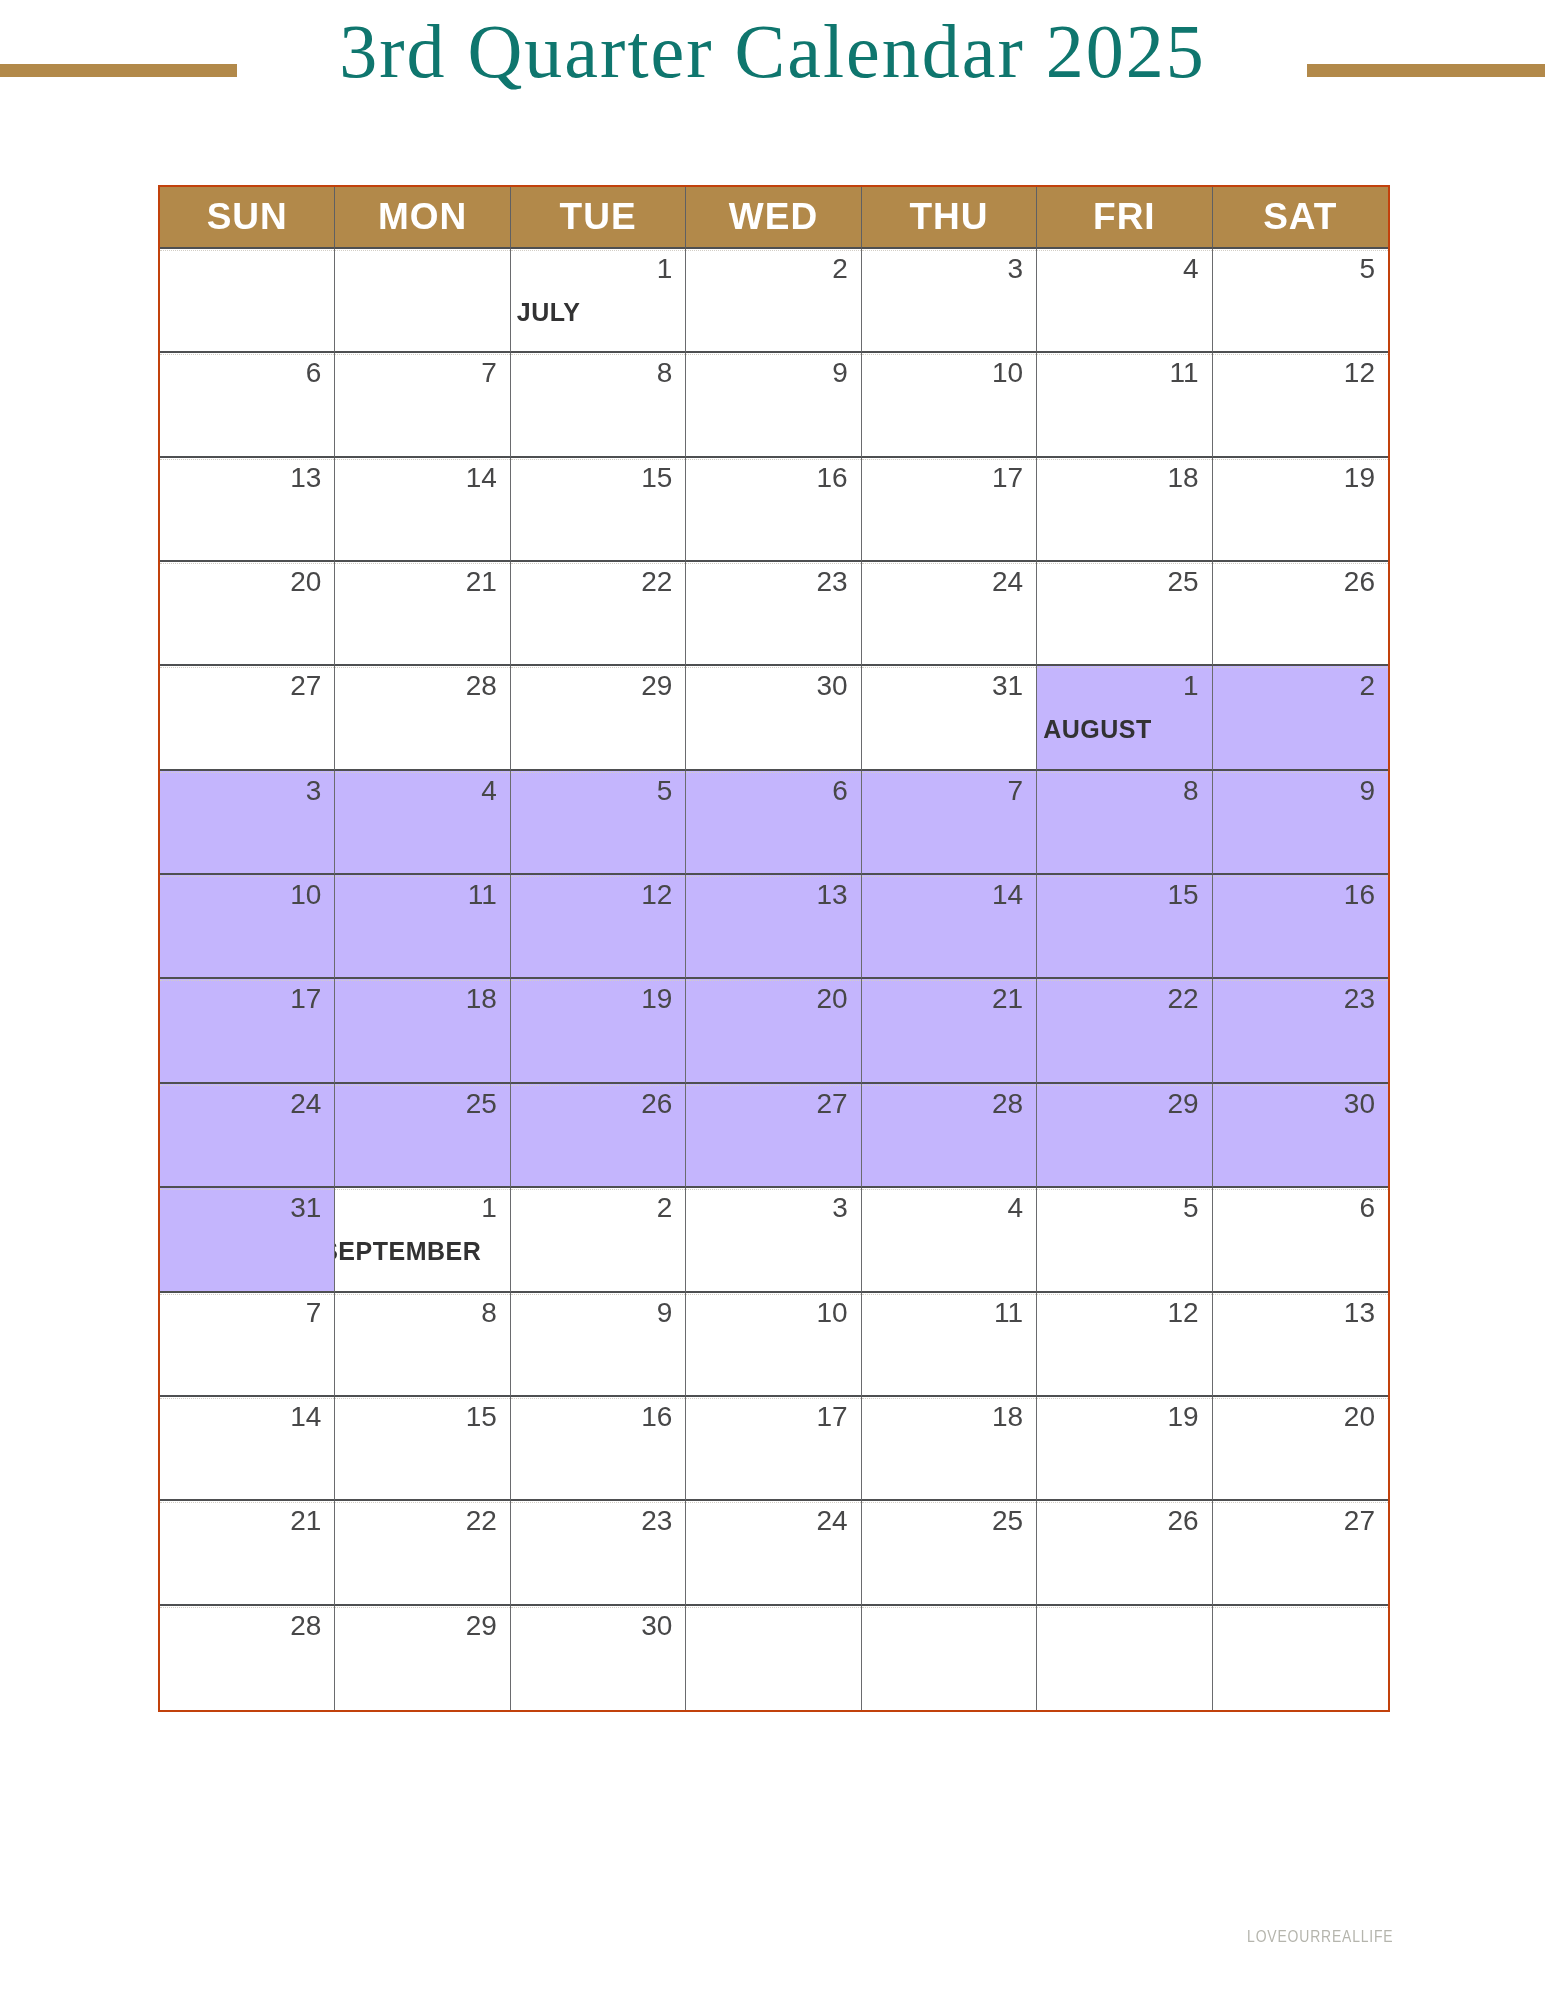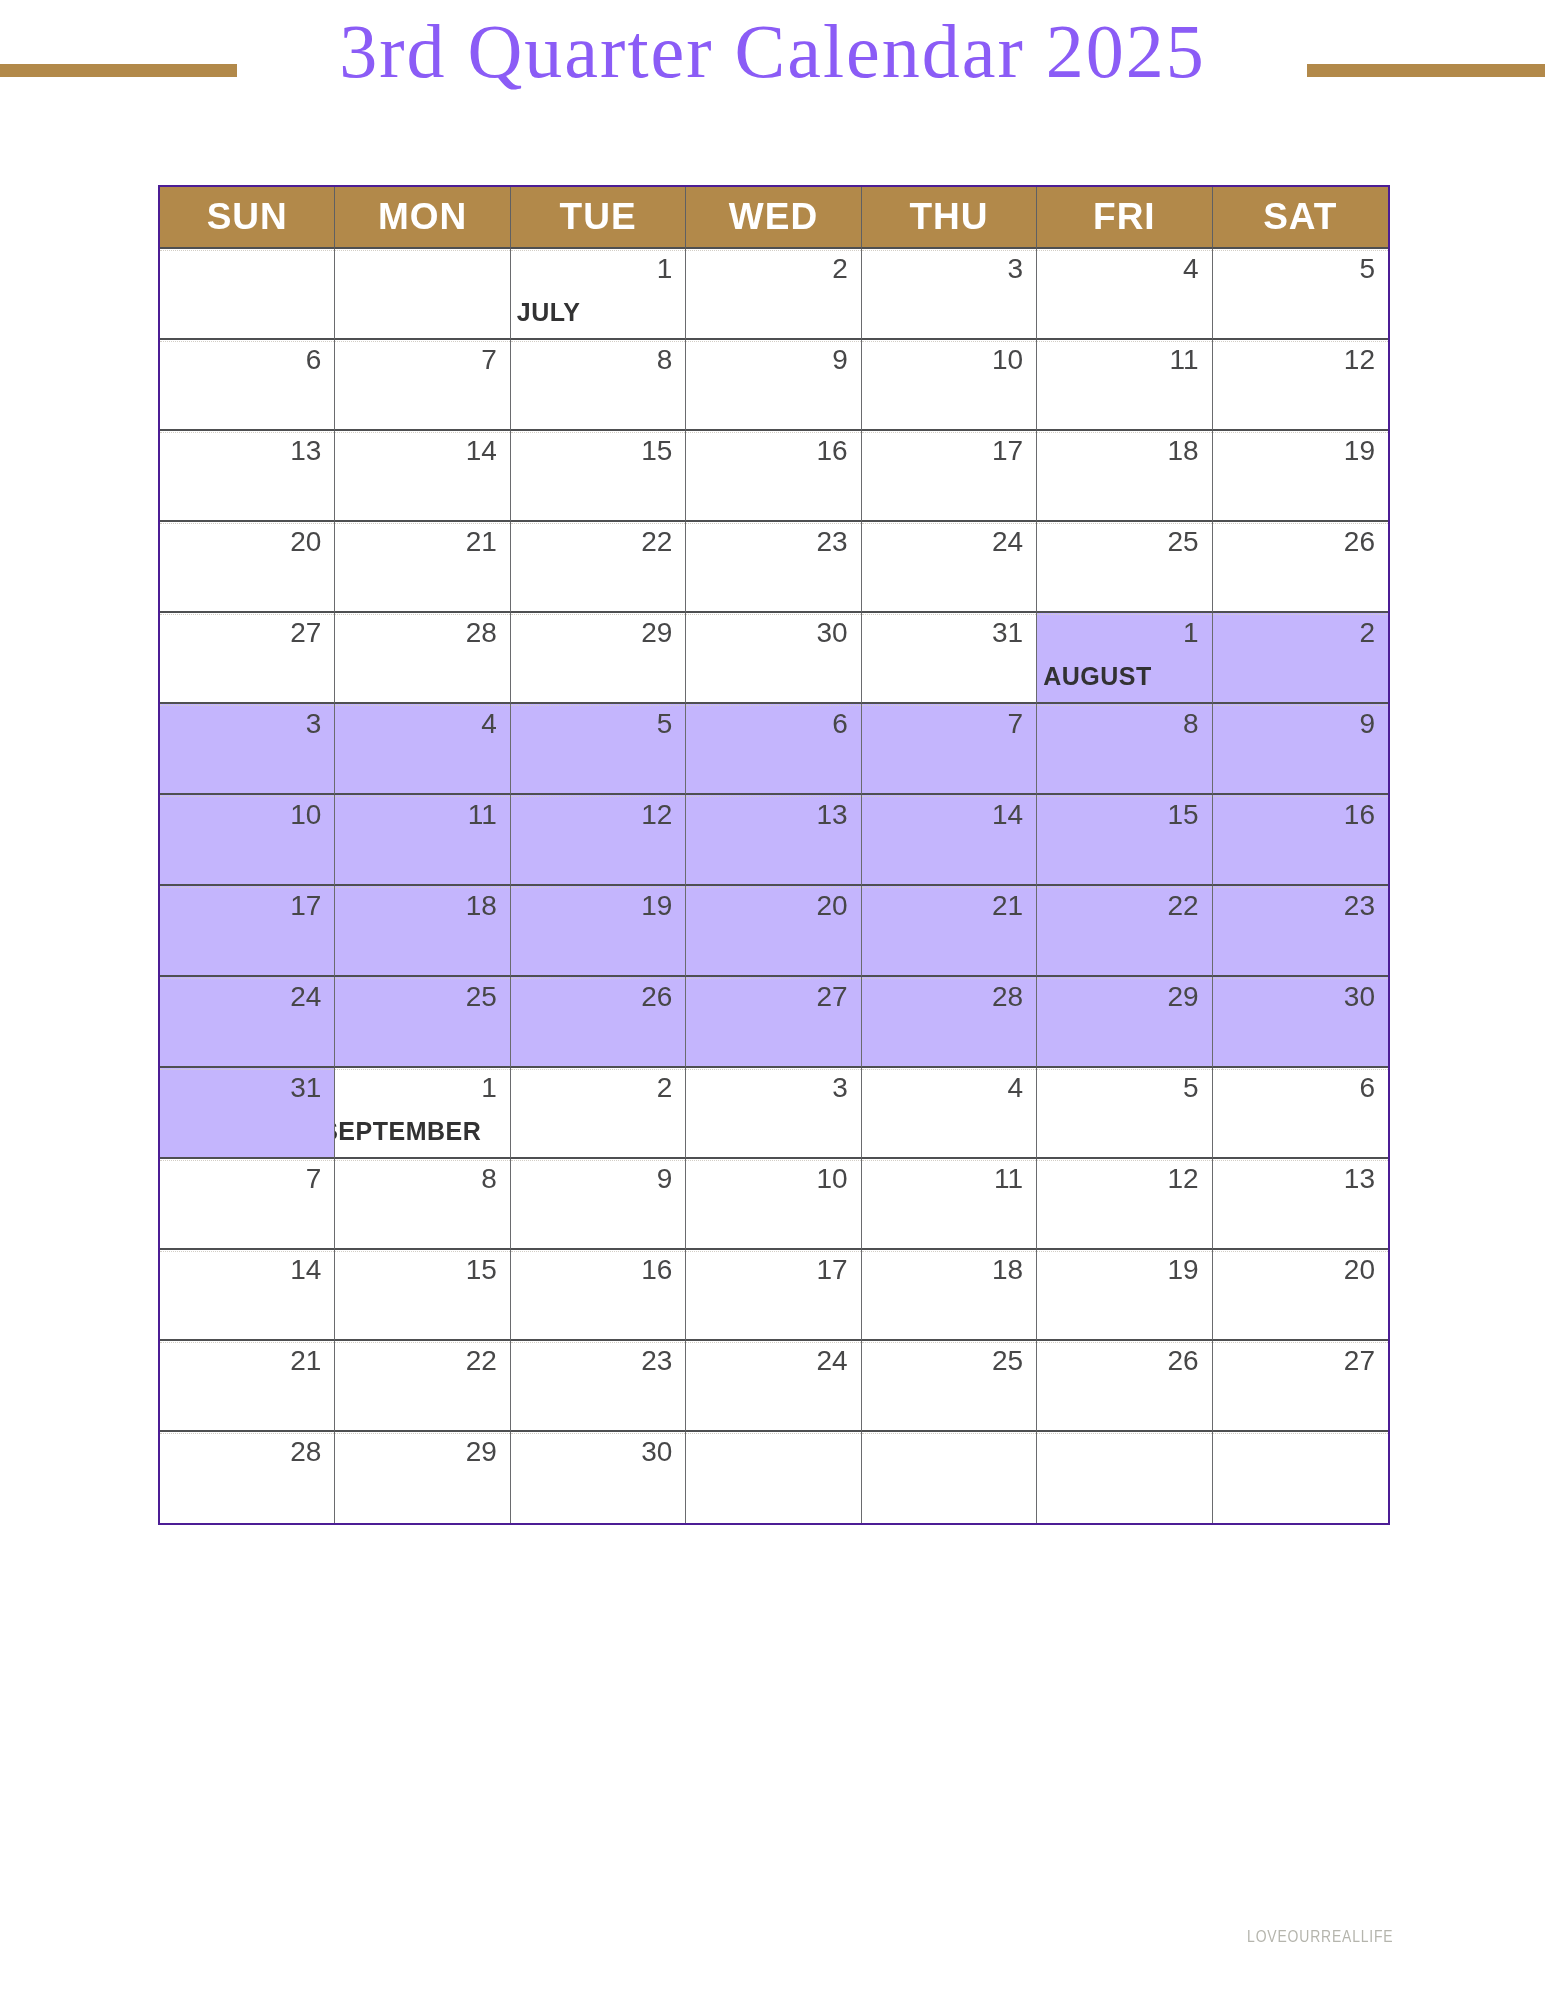--- a/index.html
+++ b/index.html
@@ -9,37 +9,37 @@
     font-family:"Liberation Sans", sans-serif; overflow:hidden;
   }
   
   .page-title {
     position:absolute; top:8px; left:0; width:100%;
     text-align:center;
     font-family:"Liberation Serif", serif;
     font-weight:400;
     font-size:76px;
     letter-spacing:2px;
-    color:#8b5cf6;
+    color:#0f766e;
     line-height:1.15;
   }
   .title-bar {
     position:absolute; top:64px; height:13px; background:#b2894a;
   }
   .title-bar.left  { left:0;  width:237px; }
   .title-bar.right { right:0; width:238px; }
 
   
   .calendar {
     position:absolute; left:158px; top:185px;
-    width:1232px; height:1340px;
+    width:1232px; height:1527px;
     display:grid;
     grid-template-columns:repeat(7, 1fr);
     grid-template-rows:62px repeat(14, 1fr);
-    border:2px solid #4c1d95;
+    border:2px solid #c2410c;
     background:#ffffff;
   }
   .wd-cell {
     background:#b2894a;
     color:#ffffff;
     font-weight:700;
     font-size:37px;
     letter-spacing:1px;
     display:flex; align-items:center; justify-content:center;
     border-right:1px solid #5f6063;

